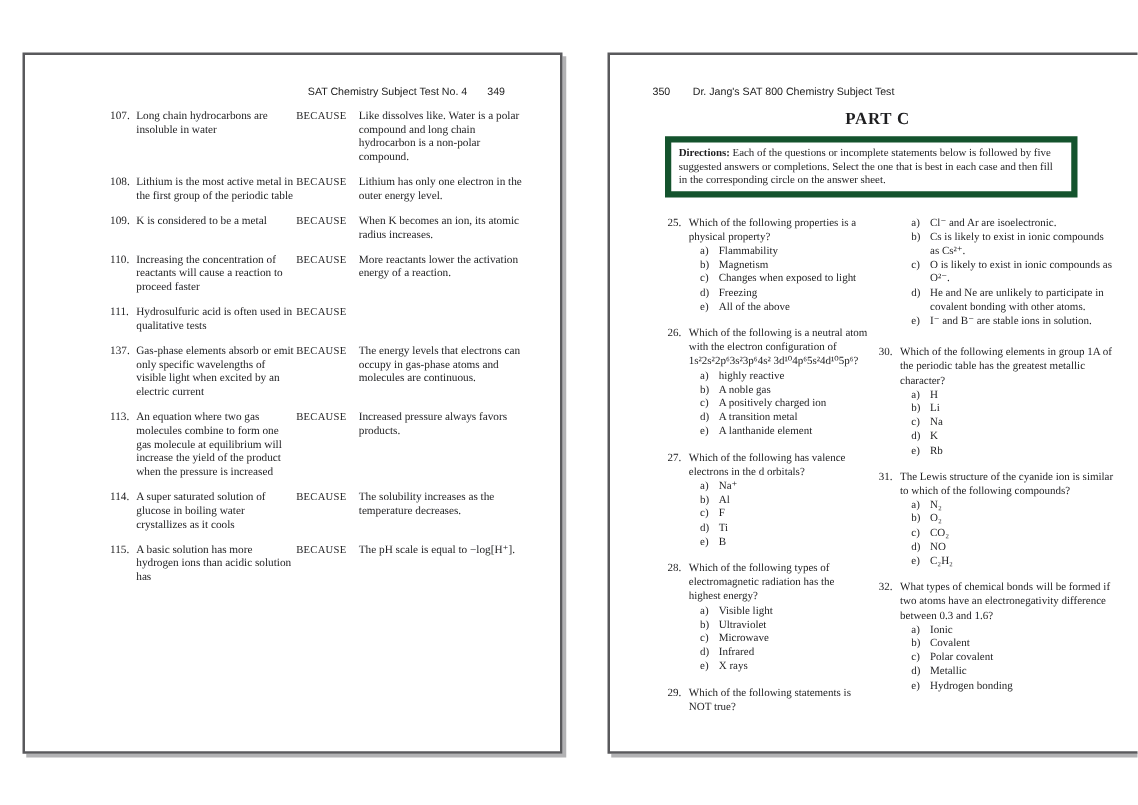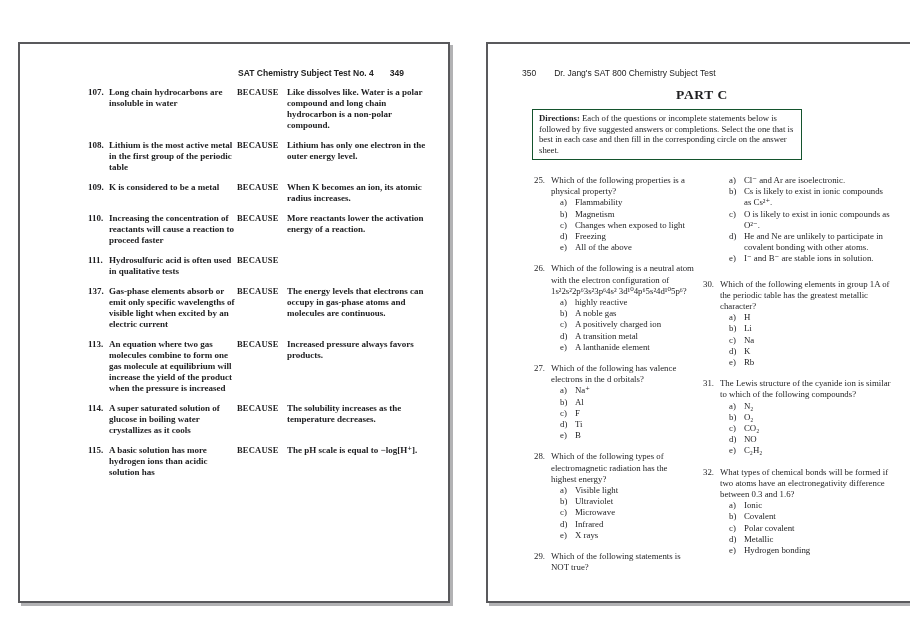--- a/index.html
+++ b/index.html
@@ -6,21 +6,21 @@
   body{
     width:910px;height:644px;background:#ffffff;position:relative;
     font-family:"Liberation Serif","DejaVu Serif",serif;color:#1e1e20;
     overflow:hidden;
   }
   .page{
     position:absolute;top:42px;width:432px;height:561px;background:#fff;
     border:2px solid #59595c;box-shadow:3px 3px 0 rgba(145,145,148,.7);
     box-sizing:border-box;overflow:hidden;
   }
-  .page-left{left:18px;font-weight:bold;}
+  .page-left{left:18px;}
   .page-right{left:486px;}
 
   
   .lp-header{
     margin:24px 44px 0 0;text-align:right;
     font-family:"Liberation Sans","DejaVu Sans",sans-serif;
     font-size:8.5px;color:#222;
   }
   .lp-header .pagenum{margin-left:16px;}
   .bq-list{margin-top:9px;}
@@ -37,22 +37,22 @@
     margin:24px 0 0 34px;
     font-family:"Liberation Sans","DejaVu Sans",sans-serif;
     font-size:8.5px;color:#222;
   }
   .rp-header .pgnum{margin-right:18px;}
   .part-title{
     text-align:center;font-size:13.5px;font-weight:bold;
     letter-spacing:.6px;margin:9px 0 0 0;
   }
   .directions{
-    margin:6px 0 0 44px;width:270px;box-sizing:border-box;
-    border:1px solid #14532d;padding:3px 6px 4px 6px;
+    margin:6px 0 0 44px;width:330px;box-sizing:border-box;
+    border:5px solid #14532d;padding:3px 6px 4px 6px;
     font-size:8.7px;line-height:10.5px;
   }
   .dir-label{font-weight:bold;}
   .columns{display:flex;margin:15px 0 0 46px;}
   .col1{width:160px;margin-right:9px;flex:none;}
   .col2{width:188px;flex:none;}
   .mc-question{margin-bottom:10px;}
   .q-head{display:grid;grid-template-columns:17px 1fr;font-size:8.8px;line-height:11.2px;}
   .option{
     display:grid;grid-template-columns:15px 1fr;

